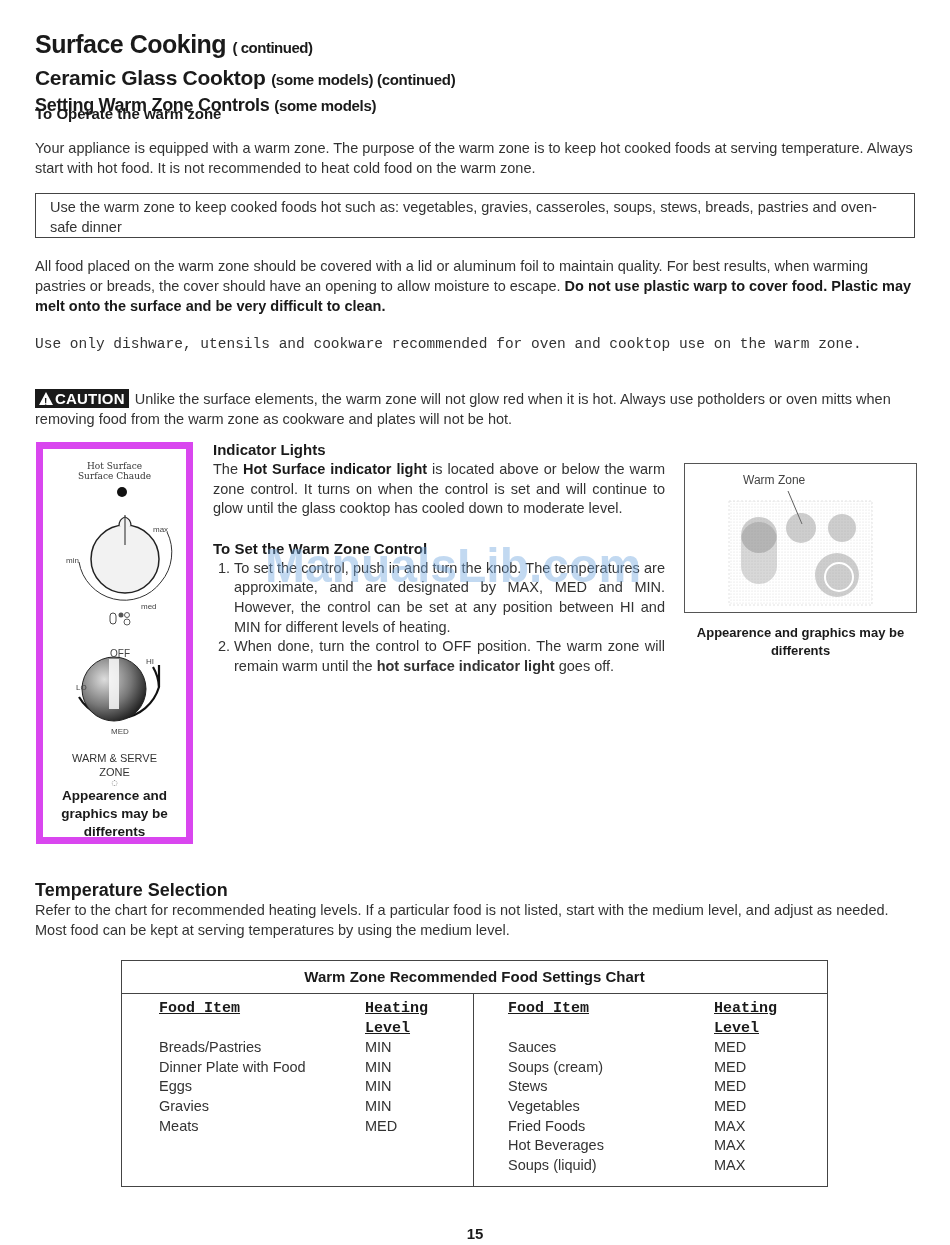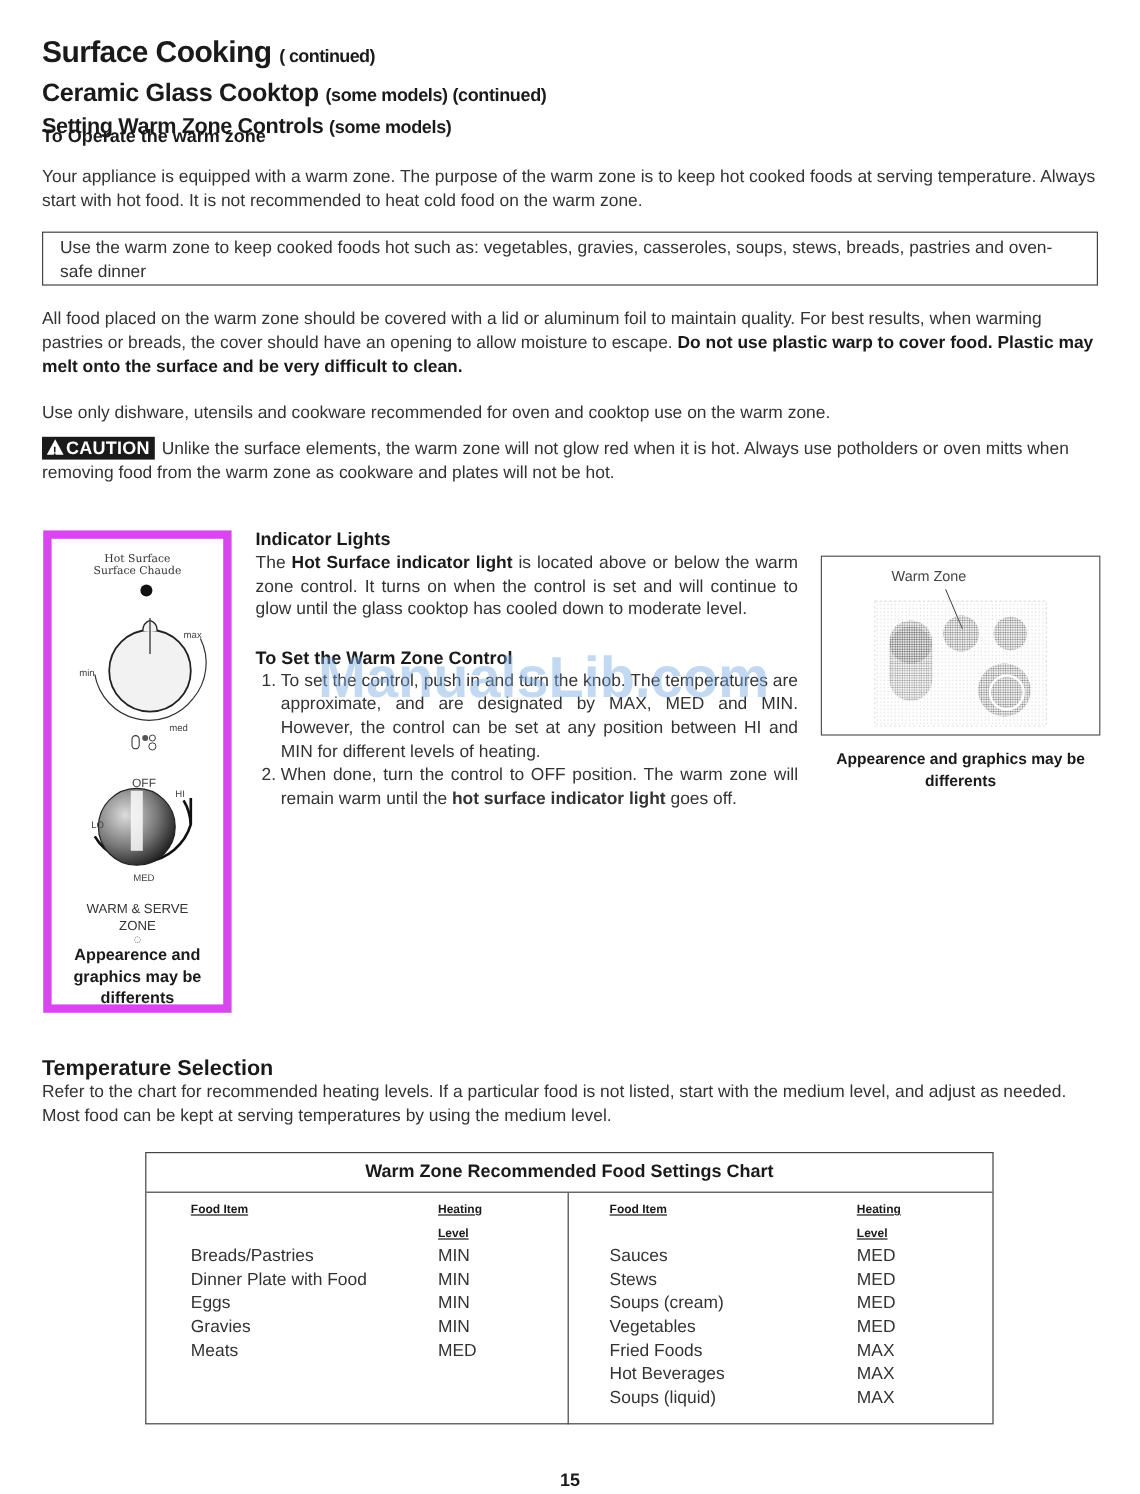--- a/index.html
+++ b/index.html
@@ -12,22 +12,22 @@
   .h2 .suf { font-size: 15px; }
   .h3 { left: 35px; top: 95px; font-size: 18px; font-weight: bold; letter-spacing: -0.3px; font-family: "Liberation Sans", sans-serif; }
   .h3 .suf { font-size: 15px; }
   .h4 { left: 35px; top: 105px; font-size: 15px; font-weight: bold; font-family: "Liberation Sans", sans-serif; }
   .body-text { font-family: "Liberation Sans", sans-serif; font-size: 14.5px; line-height: 20px; color: #333; font-weight: 300; }
   .p1 { left: 35px; top: 138px; width: 885px; }
   .box1 { left: 35px; top: 193px; width: 880px; height: 45px; border: 1px solid #444; box-sizing: border-box;
           padding: 3px 14px; }
   .p2 { left: 35px; top: 256px; width: 885px; }
   .p2 b { color: #1a1a1a; font-weight: bold; }
-  .p3 { left: 35px; top: 334px; width: 885px; }
-  .p4 { left: 35px; top: 364px; width: 885px; }
+  .p3 { left: 35px; top: 334px; width: 885px; font-family: Liberation Mono, monospace; }
+  .p4 { left: 35px; top: 389px; width: 885px; }
   .caution { display: inline-block; background: #1a1a1a; color: #fff; font-weight: bold; font-size: 15px;
              padding: 0 4px; line-height: 19px; margin-right: 6px; letter-spacing: 0.2px; }
   .caution .tri { display: inline-block; width: 0; height: 0; border-left: 7px solid transparent; border-right: 7px solid transparent;
              border-bottom: 13px solid #fff; position: relative; top: 1px; margin-right: 2px; }
   .caution .tri::after { content: "!"; position: absolute; left: -2px; top: 1px; font-size: 10px; color: #1a1a1a; font-weight: bold; }
 
   .left-fig { left: 36px; top: 442px; width: 157px; height: 402px; border: 7px solid #d946ef; box-sizing: border-box; }
   .lf-label { position: absolute; width: 100%; text-align: center; font-family: "DejaVu Serif", serif; font-size: 9px; color: #333; line-height: 11px; }
   .lf-small { position: absolute; font-size: 8px; color: #444; font-family: "Liberation Sans", sans-serif; }
   .lf-cap { position: absolute; left: 0; width: 100%; top: 338px; text-align: center; font-weight: bold; font-size: 13.5px; line-height: 18px; font-family: "Liberation Sans", sans-serif; color: #1a1a1a; }
@@ -50,21 +50,21 @@
 
   .chart { left: 121px; top: 960px; width: 707px; height: 227px; border: 1px solid #444; box-sizing: border-box; }
   .chart-title { height: 32px; line-height: 32px; text-align: center; font-weight: bold; font-size: 15px; border-bottom: 1px solid #444; font-family: "Liberation Sans", sans-serif; }
   .chart-cols { display: flex; height: 193px; }
   .chart-col { flex: 0 0 352px; position: relative; box-sizing: border-box; }
   .chart-col.left { border-right: 1px solid #444; }
   .chart-col.right { flex: 1; }
   .chart-col table { border-collapse: collapse; position: absolute; top: 5px; }
   .chart-col.left table { left: 37px; }
   .chart-col.right table { left: 34px; }
-  .chart-col th { text-align: left; font-weight: bold; text-decoration: underline; font-size: 10px; line-height: 19.6px; vertical-align: top; padding: 0; font-family: Liberation Sans, sans-serif; color: #1a1a1a; }
+  .chart-col th { text-align: left; font-weight: bold; text-decoration: underline; font-size: 15px; line-height: 19.6px; vertical-align: top; padding: 0; font-family: Liberation Mono, monospace; color: #1a1a1a; }
   .chart-col td { font-size: 14.5px; line-height: 19.6px; padding: 0; color: #333; font-family: "Liberation Sans", sans-serif; }
   .chart-col .c1 { width: 206px; }
   .chart-col.right .c1 { width: 206px; }
   .page-num { left: 0; width: 950px; top: 1225px; text-align: center; font-weight: bold; font-size: 15px; font-family: "Liberation Sans", sans-serif; }
 </style>
 </head>
 <body>
 
 <div class="abs h1"><span>Surface Cooking</span> <span class="suf">( continued)</span></div>
 <div class="abs h2"><span>Ceramic Glass Cooktop</span> <span class="suf">(some models) (continued)</span></div>
@@ -202,25 +202,25 @@
         <tbody>
             <tr>
               <th class="c1">Food Item</th>
               <th><span>Heating</span><br><span>Level</span></th>
             </tr>
         <tr>
               <td>Sauces</td>
               <td>MED</td>
             </tr>
         <tr>
+              <td>Soups (cream)</td>
+              <td>MED</td>
+            </tr>
+        <tr>
               <td>Stews</td>
-              <td>MED</td>
-            </tr>
-        <tr>
-              <td>Soups (cream)</td>
               <td>MED</td>
             </tr>
         <tr>
               <td>Vegetables</td>
               <td>MED</td>
             </tr>
         <tr>
               <td>Fried Foods</td>
               <td>MAX</td>
             </tr>

